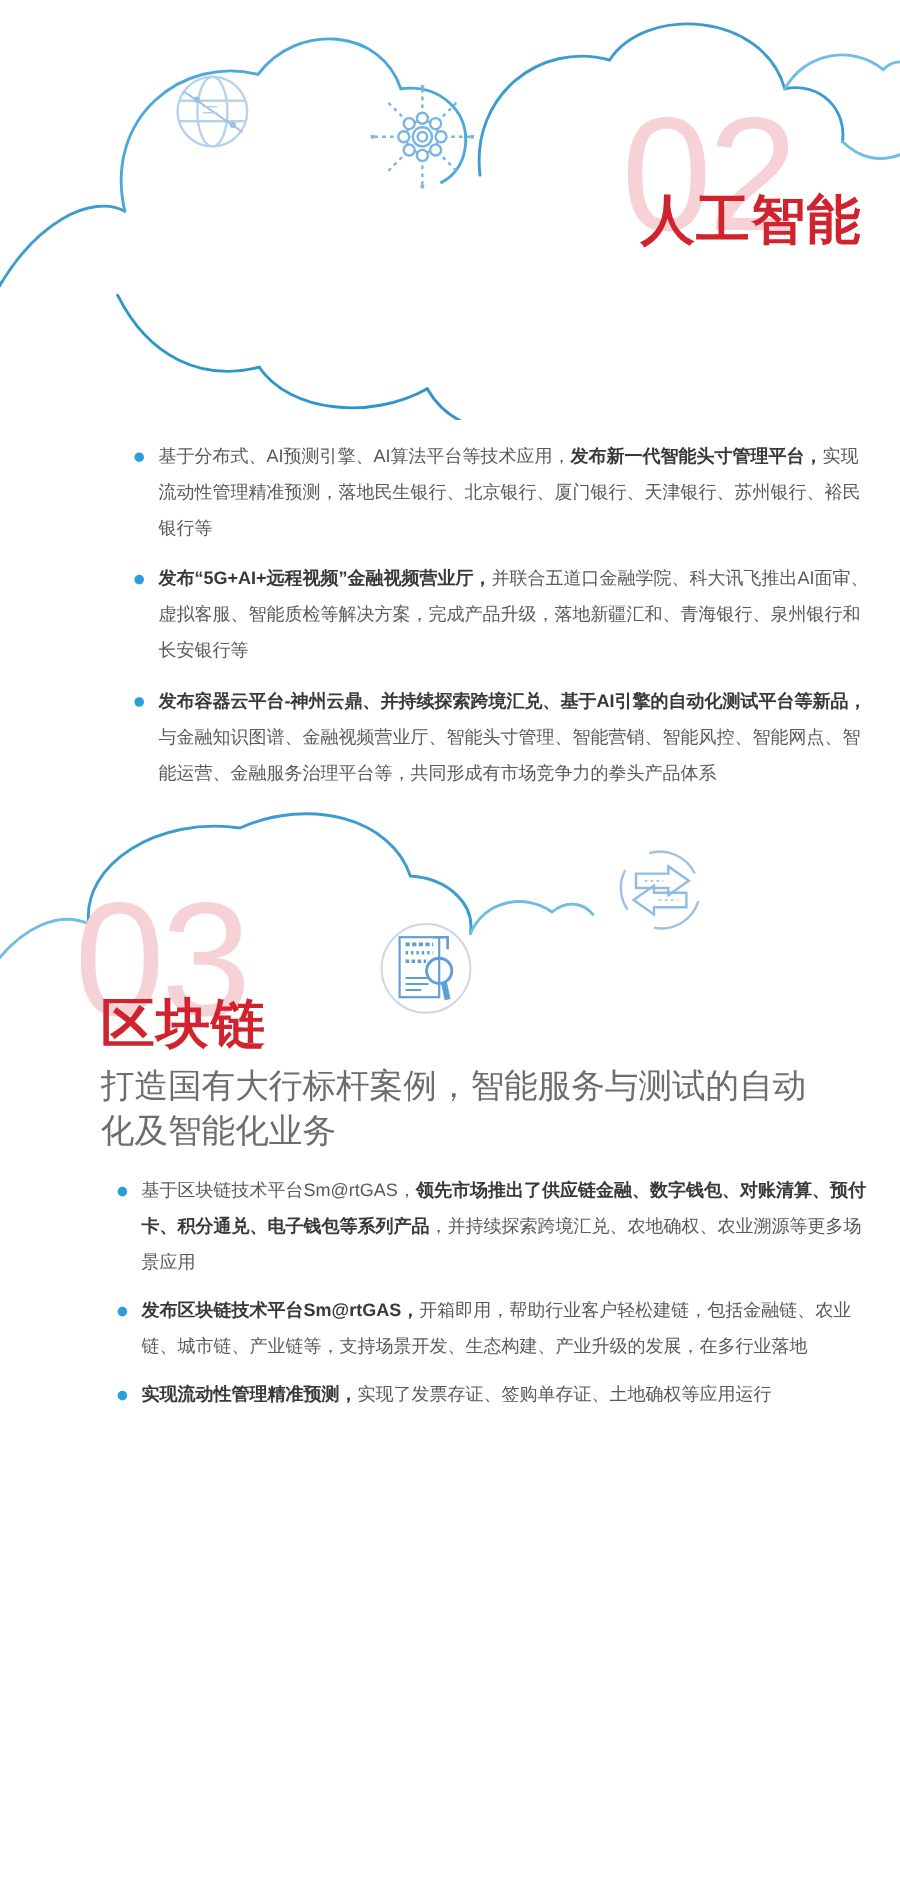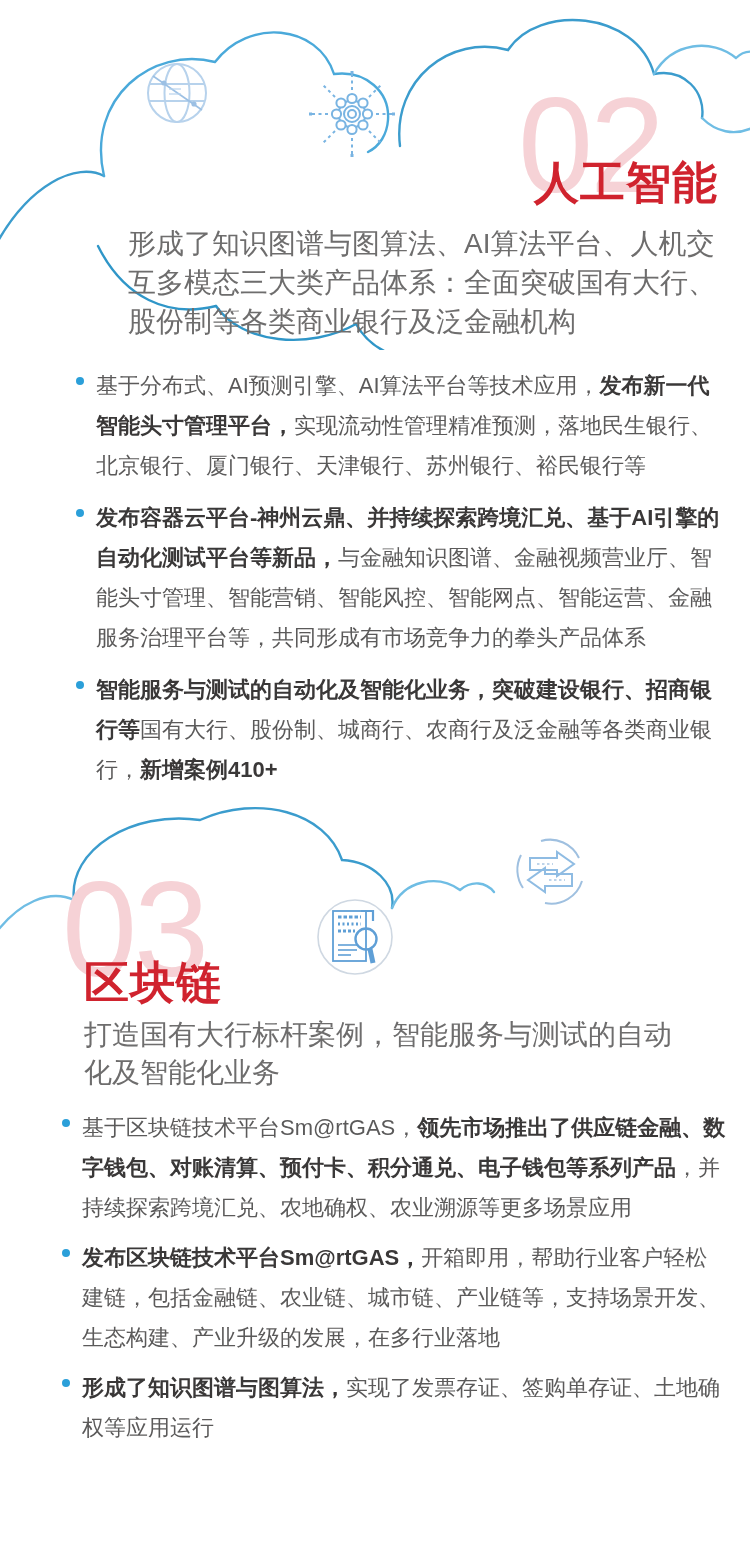--- a/index.html
+++ b/index.html
@@ -43,21 +43,21 @@
     position:absolute;z-index:2;
     font-size:28px;line-height:39px;color:var(--subtitle-gray);
   }
   .subtitle-ai{left:128px;right:32px;top:224px}
   .subtitle-bc{left:84px;right:58px;top:214px;line-height:38px}
   ul.bullets{list-style:none;z-index:2;position:relative}
   .bullets-ai{margin:0 24px 0 76px;padding-top:16px}
   .bullets-bc{margin:0 24px 0 62px;padding-top:6px}
   ul.bullets li{
     position:relative;padding-left:20px;
-    font-size:22px;line-height:40px;color:var(--text-gray);
+    font-size:15px;line-height:30px;color:var(--text-gray);margin-left:36px;
   }
   .bullets-ai li{margin-bottom:12px}
   .bullets-bc li{margin-bottom:10px}
   ul.bullets li::before{
     content:"";position:absolute;left:0;top:11px;
     width:8px;height:8px;border-radius:50%;
     background:var(--bullet-blue);
   }
   ul.bullets li span.b{font-weight:700;color:var(--text-dark)}
   .icon{position:absolute;pointer-events:none}
@@ -113,27 +113,26 @@
         <circle cx="-11" cy="11" r="4.6" fill="#fff"></circle>
       <circle cx="11" cy="-11" r="4.6" fill="#fff"></circle>
         <circle cx="-11" cy="-11" r="4.6" fill="#fff"></circle>
     </g>
     <circle cx="0" cy="0" r="8"></circle>
     <circle cx="0" cy="0" r="4"></circle>
   </svg>
 
   <div class="big-num num-ai">02</div>
   <h1 class="section-title title-ai">人工智能</h1>
-  <p class="subtitle subtitle-ai">形成了知识图谱与图算法、AI算法平台、人机交互多模态三大类产品体系：全面突破国有大行、股份制等各类商业银行及泛金融机构</p>
 </section>
 
 <ul class="bullets bullets-ai">
     <li><span>基于分布式、AI预测引擎、AI算法平台等技术应用，</span><span class="b">发布新一代智能头寸管理平台，</span><span>实现流动性管理精准预测，落地民生银行、北京银行、厦门银行、天津银行、苏州银行、裕民银行等</span></li>
+    <li><span class="b">发布“5G+AI+远程视频”金融视频营业厅，</span><span>并联合五道口金融学院、科大讯飞推出AI面审、虚拟客服、智能质检等解决方案，完成产品升级，落地新疆汇和、青海银行、泉州银行和长安银行等</span></li>
     <li><span class="b">发布容器云平台-神州云鼎、并持续探索跨境汇兑、基于AI引擎的自动化测试平台等新品，</span><span>与金融知识图谱、金融视频营业厅、智能头寸管理、智能营销、智能风控、智能网点、智能运营、金融服务治理平台等，共同形成有市场竞争力的拳头产品体系</span></li>
-    <li><span class="b">智能服务与测试的自动化及智能化业务，突破建设银行、招商银行等</span><span>国有大行、股份制、城商行、农商行及泛金融等各类商业银行，</span><span class="b">新增案例410+</span></li>
   </ul>
 
 <section class="hero hero-bc">
 
   <svg class="cloud-svg" width="750" height="300" viewBox="0 0 750 300" fill="none" stroke="#4aa9da" stroke-width="2.4" stroke-linecap="round">
     <path d="M -12 142 C 18 96 52 88 74 98" stroke="#6fbde4"></path>
     <path d="M 74 98 C 68 48 132 8 200 18 C 258 -8 326 10 342 58 C 374 60 396 82 392 106" stroke="#3b9ccd"></path>
     <path d="M 392 106 C 404 78 438 72 460 88 C 472 78 486 80 494 90" stroke="#6fbde4"></path>
   </svg>
 
@@ -160,14 +159,14 @@
   </svg>
 
   <div class="big-num num-bc">03</div>
   <h1 class="section-title title-bc">区块链</h1>
   <p class="subtitle subtitle-bc">打造国有大行标杆案例，智能服务与测试的自动化及智能化业务</p>
 </section>
 
 <ul class="bullets bullets-bc">
     <li><span>基于区块链技术平台Sm@rtGAS，</span><span class="b">领先市场推出了供应链金融、数字钱包、对账清算、预付卡、积分通兑、电子钱包等系列产品</span><span>，并持续探索跨境汇兑、农地确权、农业溯源等更多场景应用</span></li>
     <li><span class="b">发布区块链技术平台Sm@rtGAS，</span><span>开箱即用，帮助行业客户轻松建链，包括金融链、农业链、城市链、产业链等，支持场景开发、生态构建、产业升级的发展，在多行业落地</span></li>
-    <li><span class="b">形成了知识图谱与图算法，</span><span>实现了发票存证、签购单存证、土地确权等应用运行</span></li>
+    <li><span class="b">实现流动性管理精准预测，</span><span>实现了发票存证、签购单存证、土地确权等应用运行</span></li>
   </ul>
 
 </body></html>

